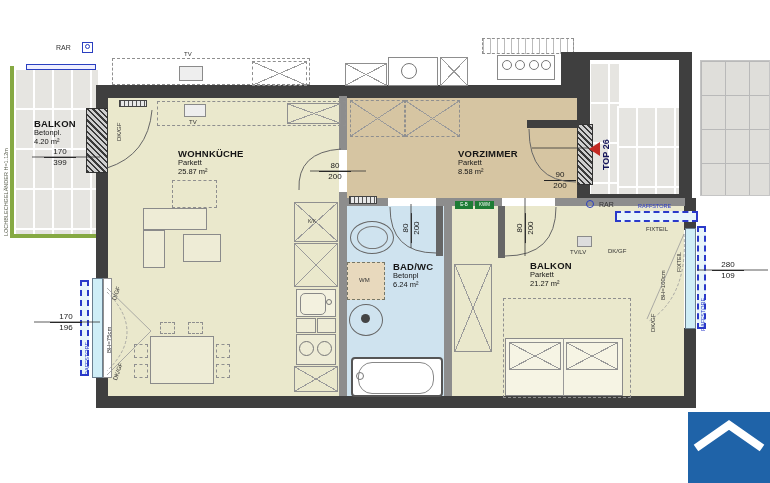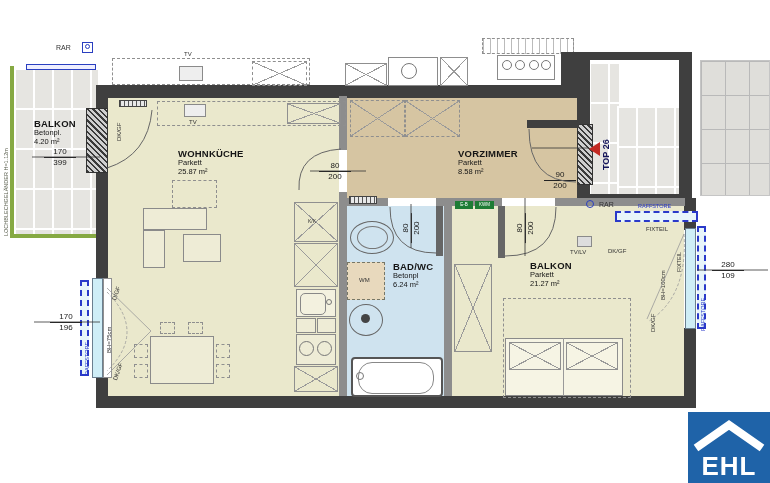--- a/index.html
+++ b/index.html
@@ -269,16 +269,15 @@
       <line x1="532" y1="148" x2="588" y2="148"></line>
       <line x1="411" y1="204" x2="411" y2="248"></line>
       <line x1="525" y1="198" x2="525" y2="256"></line>
     </g>
   </svg>
 
   <div class="a logo" style="left:688px;top:412px;width:82px;height:71px;">
     <svg width="82" height="40" viewBox="0 0 82 40">
       <path d="M8 36 L41 13 L74 36" stroke="#fff" stroke-width="8" fill="none"></path>
     </svg>
-    <div class="txt">EHL</div>
   </div>
 
 </div>
 
 </body></html>

